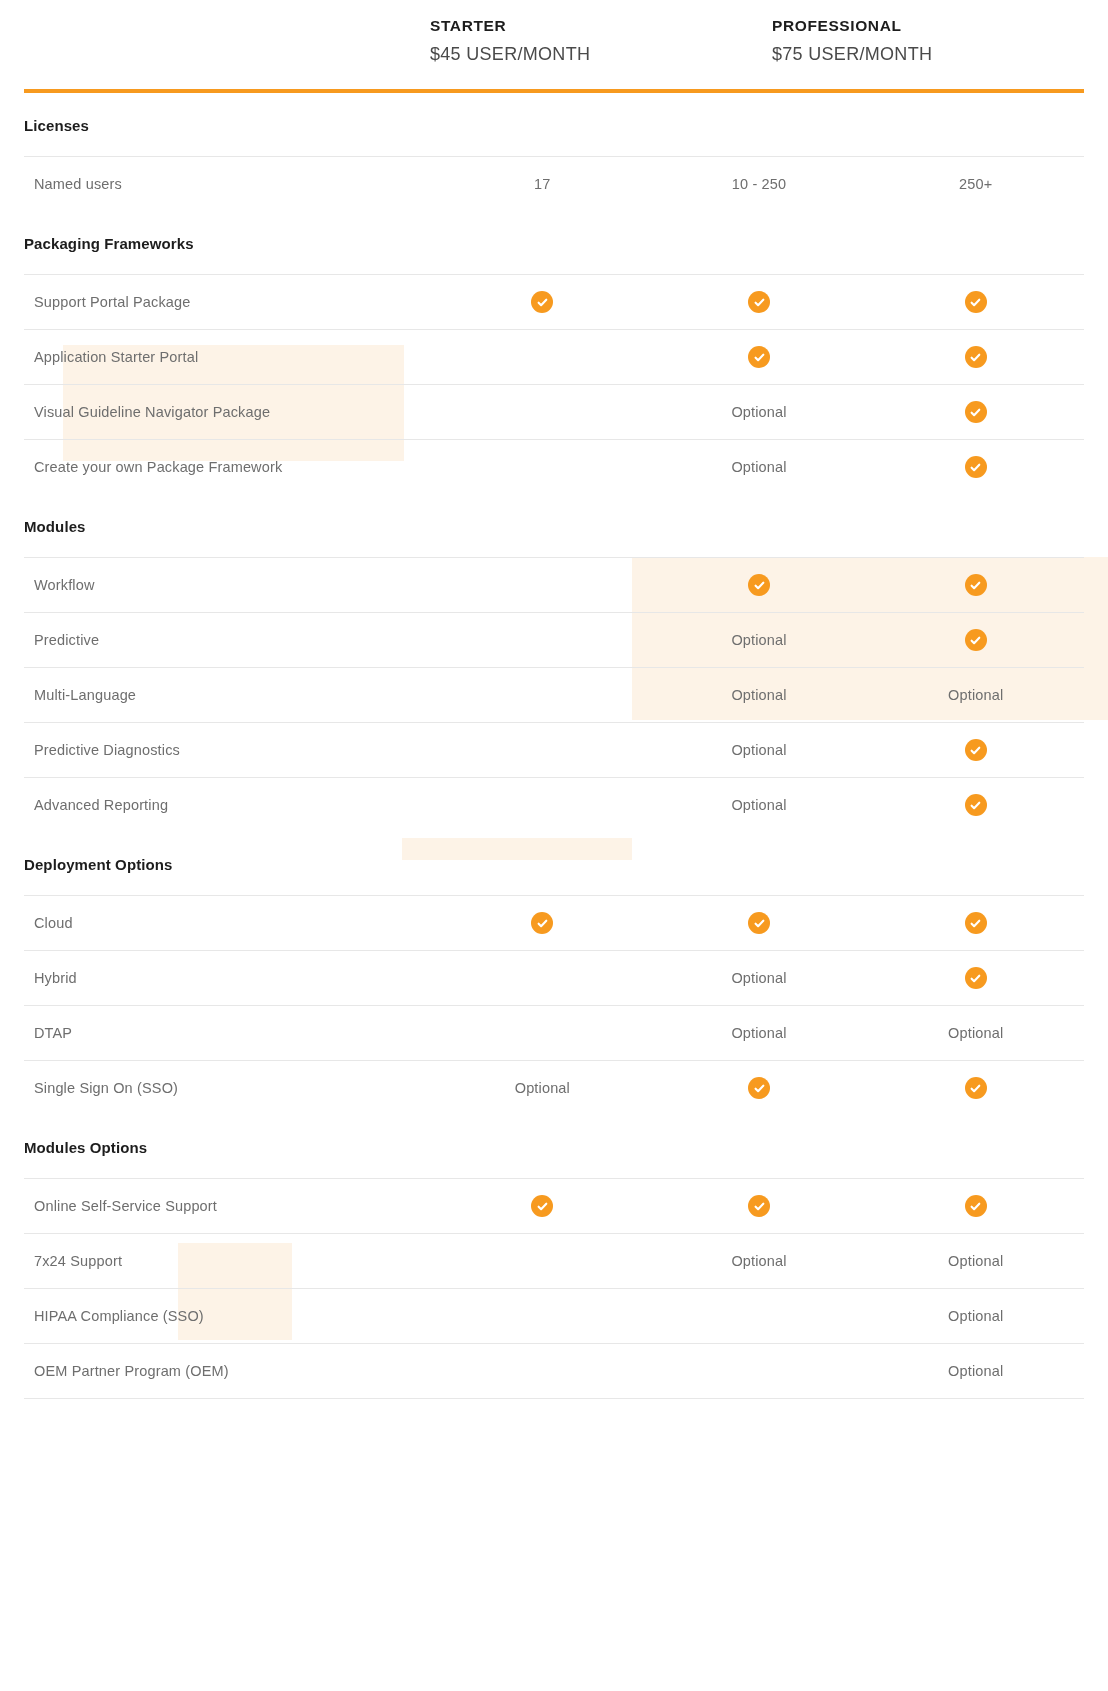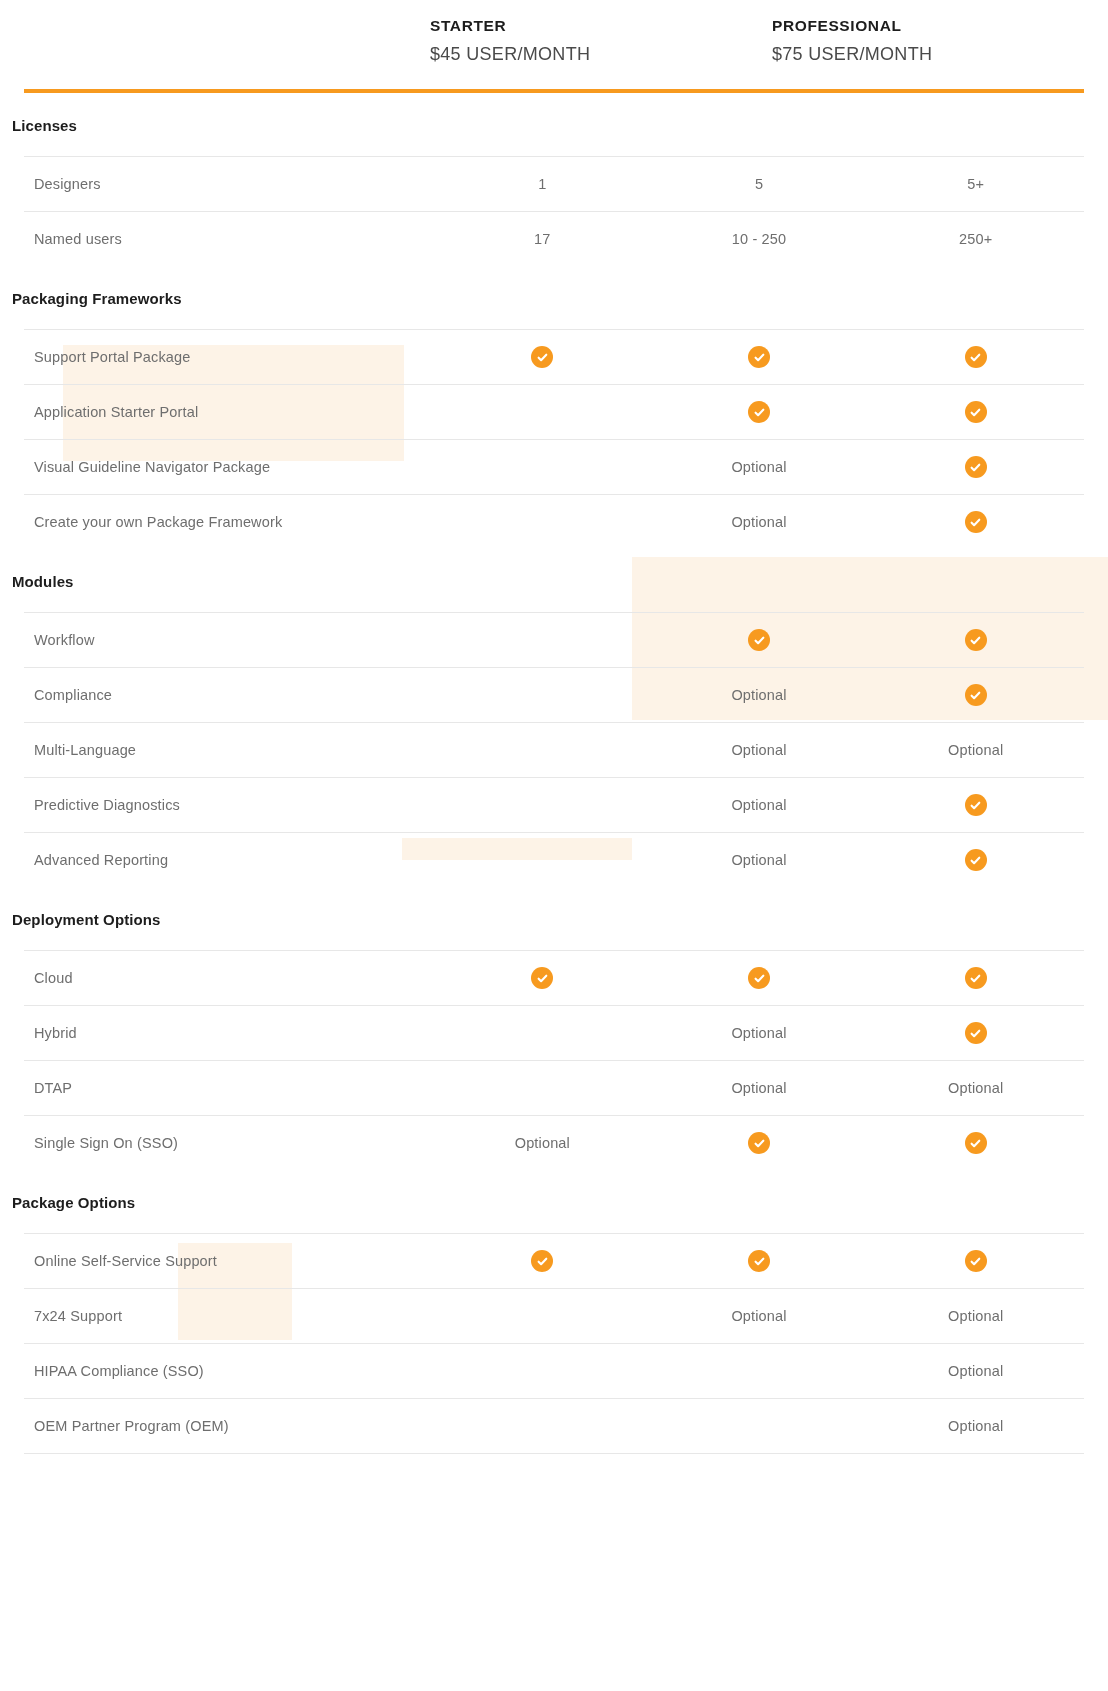--- a/index.html
+++ b/index.html
@@ -65,21 +65,21 @@
     height: 4px;
     background: #f79a1f;
     margin: 4px 24px 0 24px;
   }
 
   
   .section-title {
     font-size: 15px;
     font-weight: bold;
     color: #1d1d1d;
-    padding: 24px 0 22px 12px;
+    padding: 24px 0 22px 24px;
     letter-spacing: 0.1px;
   }
 
   .row {
     display: flex;
     align-items: center;
     height: 54px;
     border-top: 1px solid #e7e7e7;
     margin: 0 24px;
   }
@@ -142,26 +142,20 @@
       <div class="head-name">PROFESSIONAL</div>
       <div class="head-price">$75 USER/MONTH</div>
     </div>
   </div>
 
   <div class="accent-bar"></div>
 
   <div id="sections-root">
       <div class="section-title">Licenses</div>
       <div class="row">
-        <div class="row-label">Designers</div>
-        <div class="cell">1</div>
-        <div class="cell">5</div>
-        <div class="cell">5+</div>
-      </div>
-      <div class="row">
         <div class="row-label">Named users</div>
         <div class="cell">17</div>
         <div class="cell">10 - 250</div>
         <div class="cell">250+</div>
       </div>
       <div class="section-title">Packaging Frameworks</div>
       <div class="row">
         <div class="row-label">Support Portal Package</div>
         <div class="cell">
           <span class="check">
@@ -240,21 +234,21 @@
         </div>
         <div class="cell">
           <span class="check">
             <svg width="13" height="13" viewBox="0 0 13 13">
               <path d="M2.6 6.7 L5.1 9.2 L10.3 3.7" fill="none" stroke="#ffffff" stroke-width="2.1" stroke-linecap="round" stroke-linejoin="round"></path>
             </svg>
           </span>
         </div>
       </div>
       <div class="row">
-        <div class="row-label">Compliance</div>
+        <div class="row-label">Predictive</div>
         <div class="cell"></div>
         <div class="cell">Optional</div>
         <div class="cell">
           <span class="check">
             <svg width="13" height="13" viewBox="0 0 13 13">
               <path d="M2.6 6.7 L5.1 9.2 L10.3 3.7" fill="none" stroke="#ffffff" stroke-width="2.1" stroke-linecap="round" stroke-linejoin="round"></path>
             </svg>
           </span>
         </div>
       </div>
@@ -342,21 +336,21 @@
           </span>
         </div>
         <div class="cell">
           <span class="check">
             <svg width="13" height="13" viewBox="0 0 13 13">
               <path d="M2.6 6.7 L5.1 9.2 L10.3 3.7" fill="none" stroke="#ffffff" stroke-width="2.1" stroke-linecap="round" stroke-linejoin="round"></path>
             </svg>
           </span>
         </div>
       </div>
-      <div class="section-title">Package Options</div>
+      <div class="section-title">Modules Options</div>
       <div class="row">
         <div class="row-label">Online Self-Service Support</div>
         <div class="cell">
           <span class="check">
             <svg width="13" height="13" viewBox="0 0 13 13">
               <path d="M2.6 6.7 L5.1 9.2 L10.3 3.7" fill="none" stroke="#ffffff" stroke-width="2.1" stroke-linecap="round" stroke-linejoin="round"></path>
             </svg>
           </span>
         </div>
         <div class="cell">

